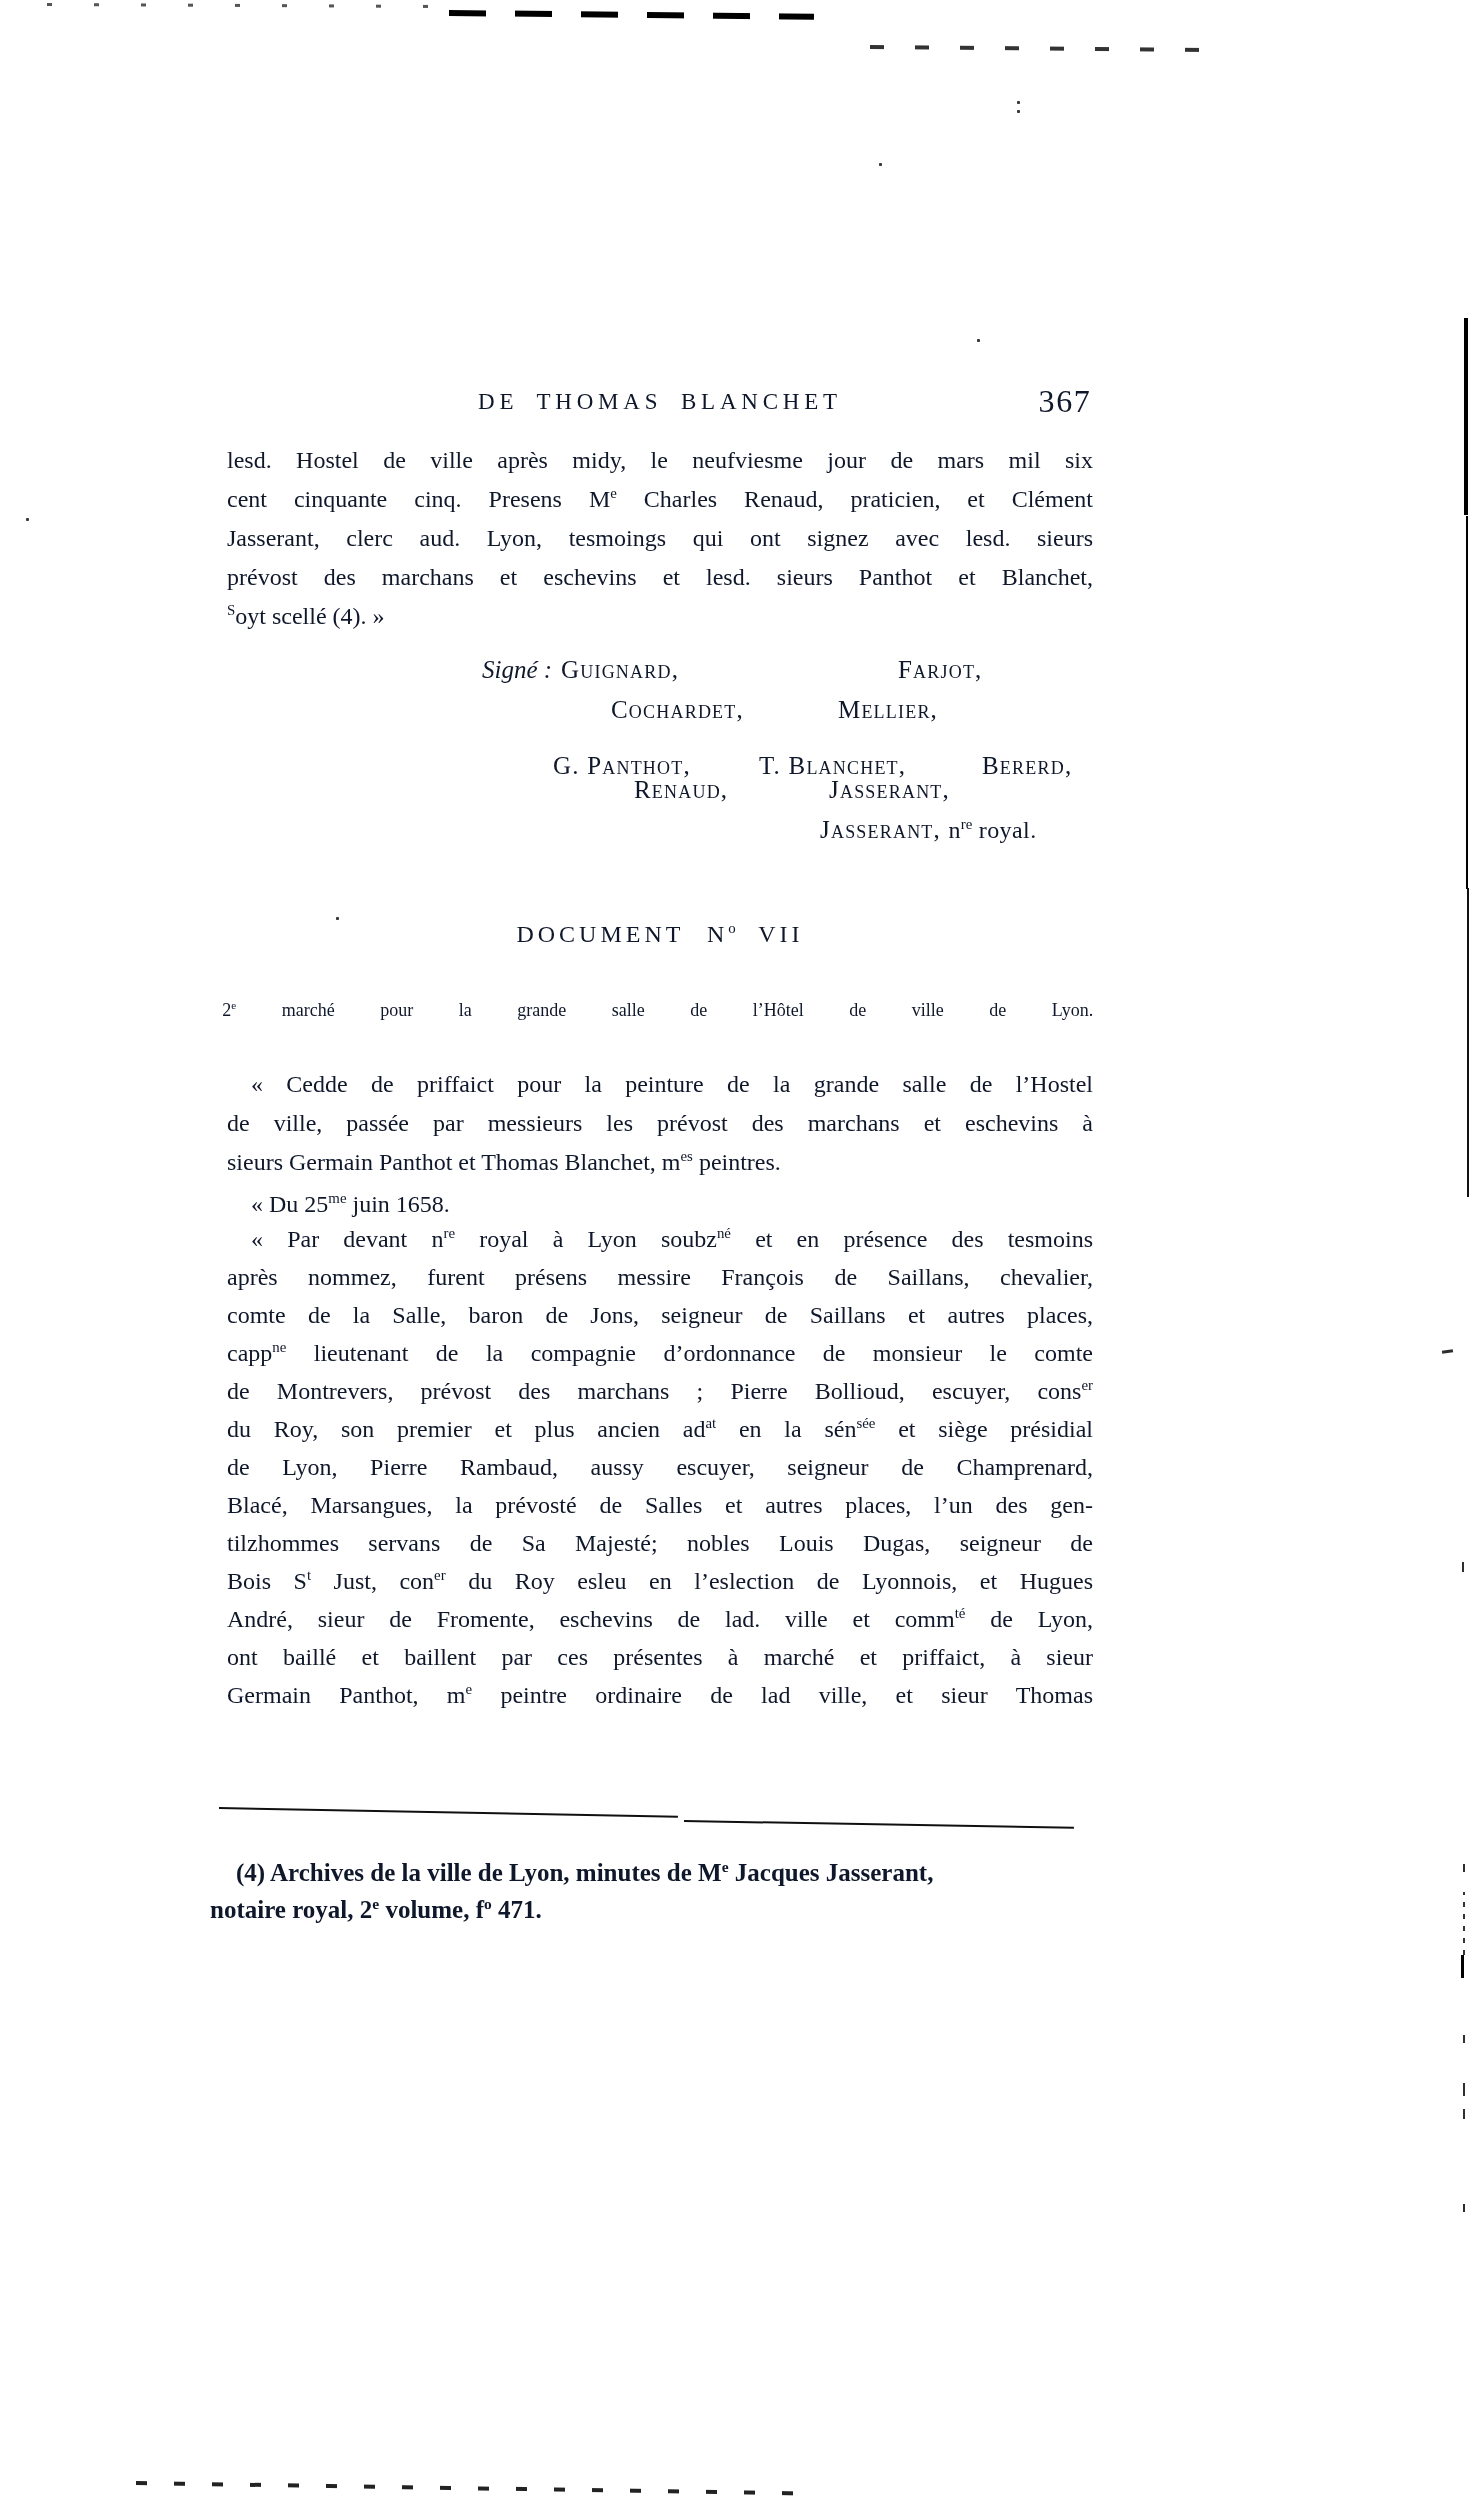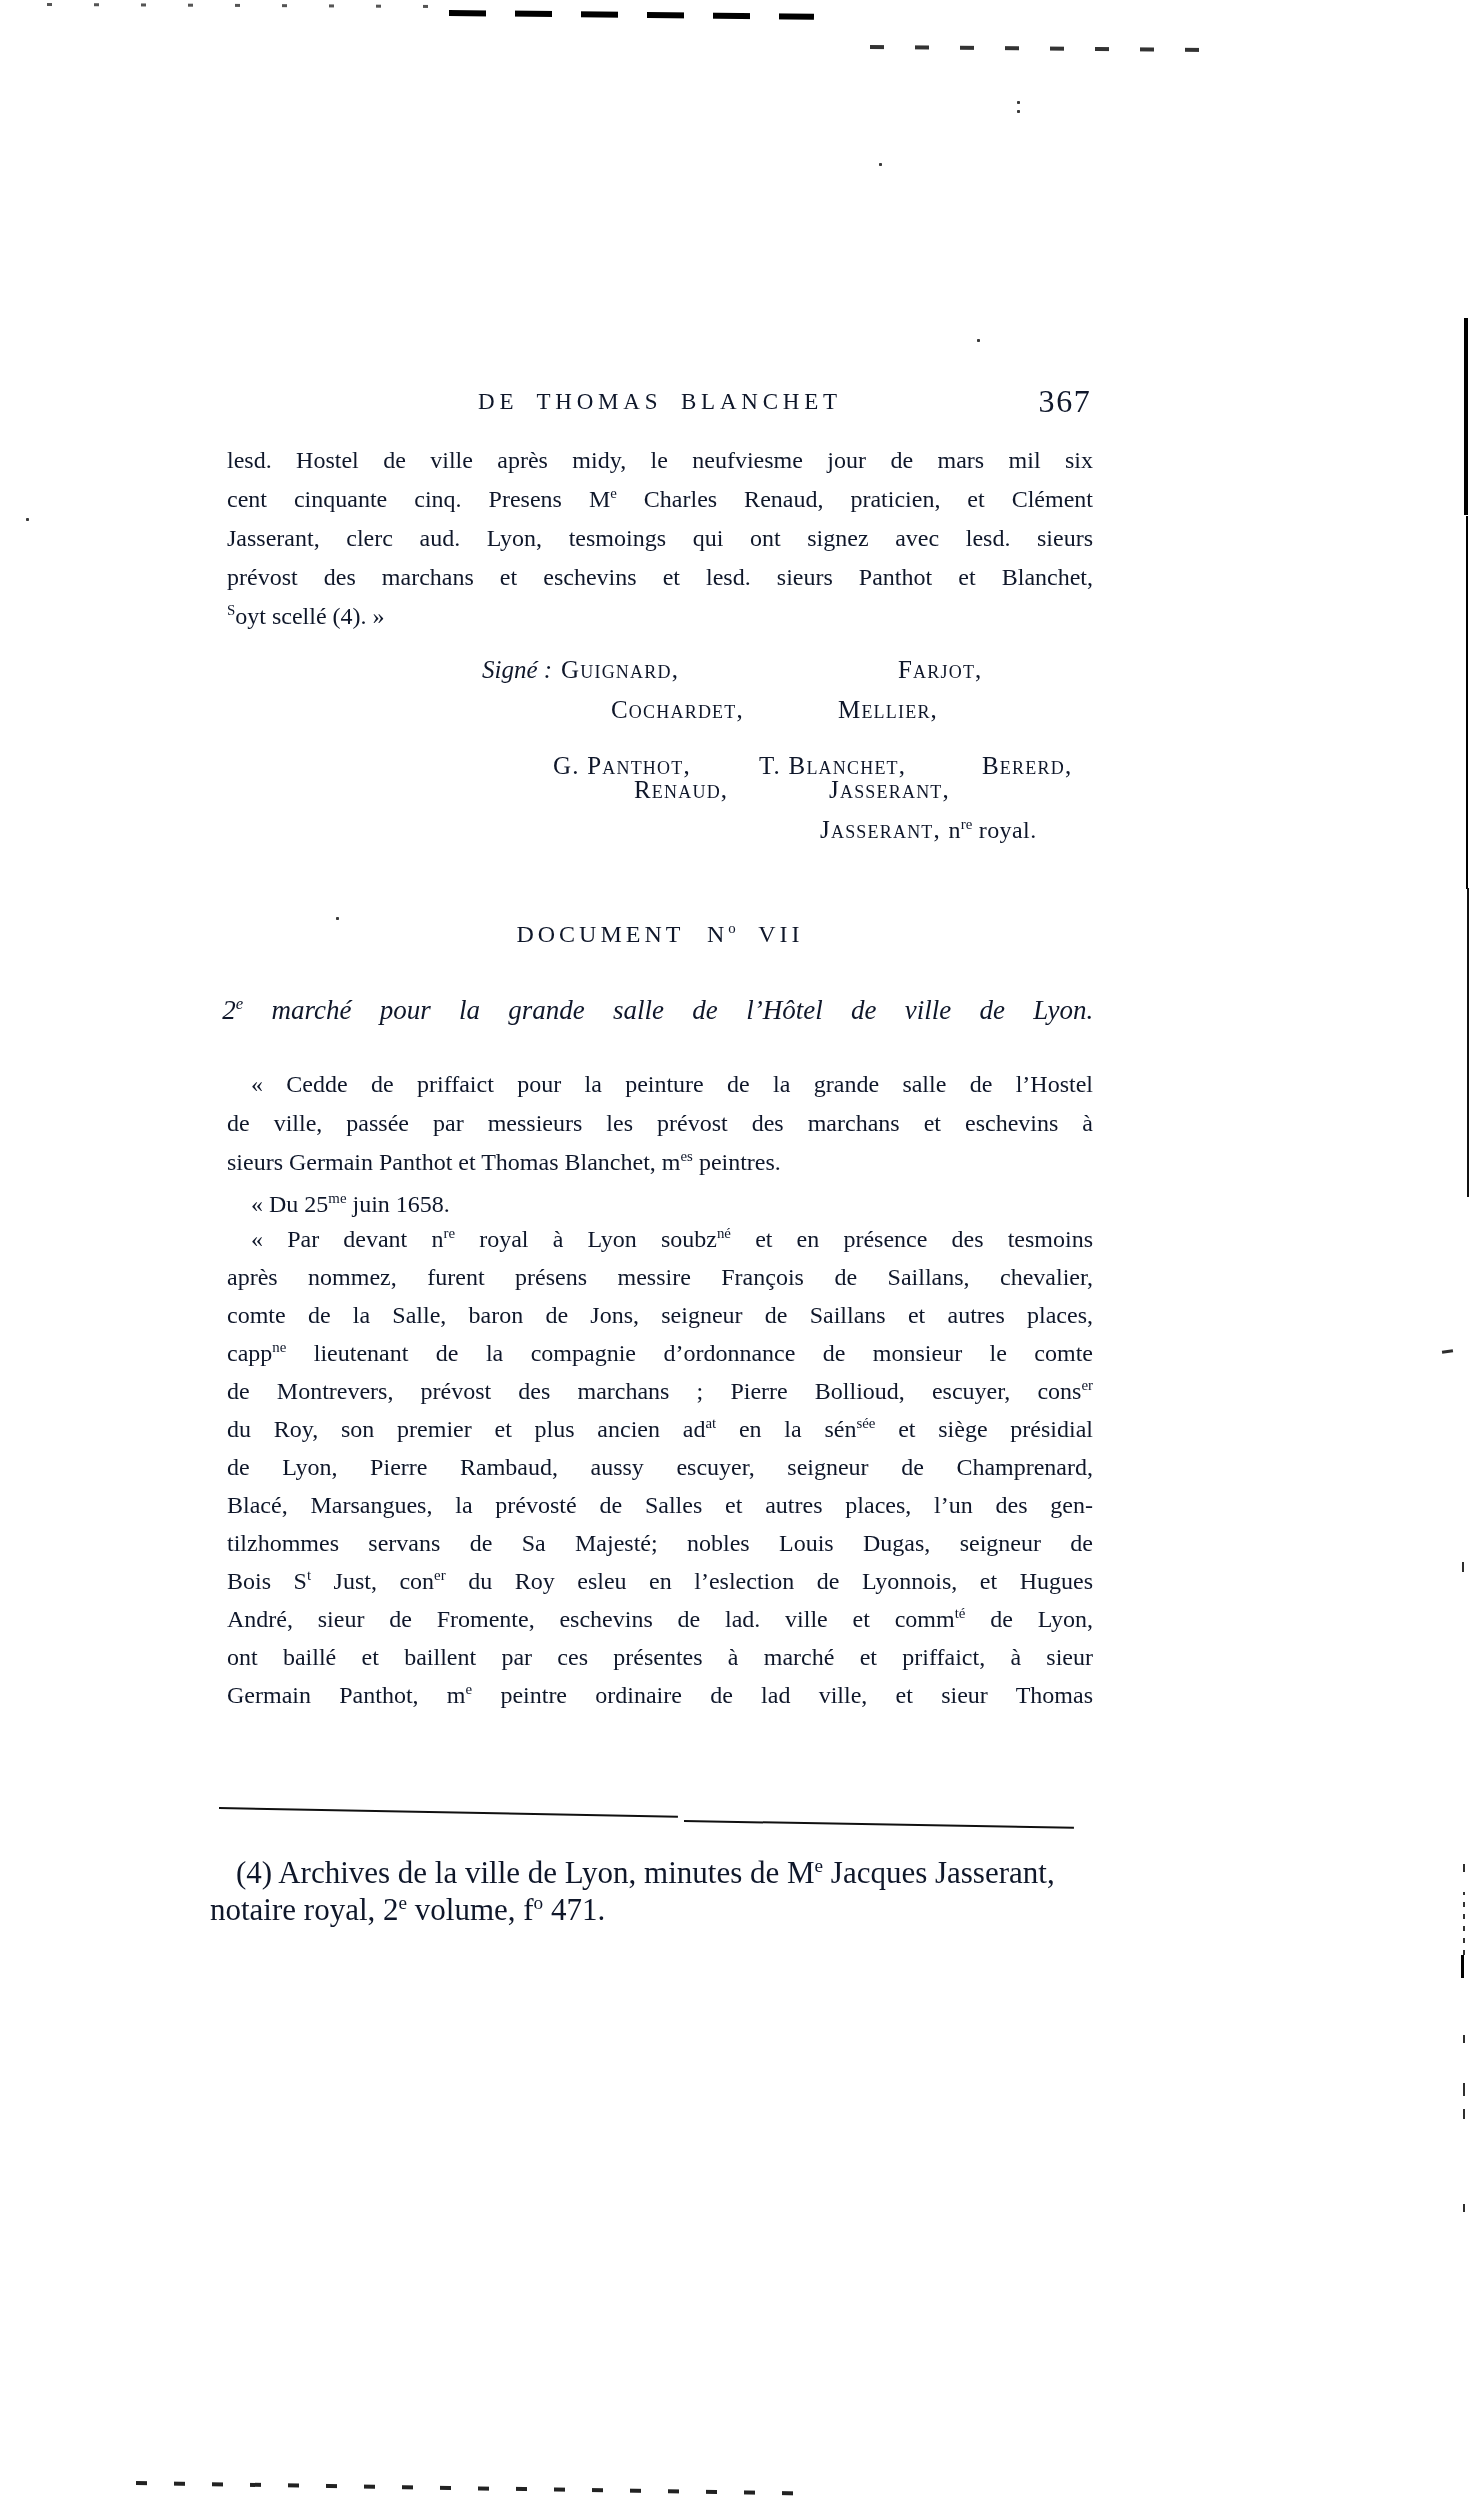--- a/index.html
+++ b/index.html
@@ -57,30 +57,30 @@
   .sig-name { position:absolute; font-variant:small-caps; font-size:25px; letter-spacing:1.2px; }
   .sig-plain { font-variant:normal; letter-spacing:0.4px; font-size:24px; }
 
   
   .doc-heading {
     position:absolute; top:921px; left:0; width:866px;
     text-align:center; font-size:24px; letter-spacing:4px; word-spacing:13px;
   }
   .doc-title {
     position:absolute; top:993px; left:-4.8px; width:871px;
-    font-style:italic; font-size:27px; line-height:35px;
+    font-size:18px; line-height:35px;
     text-align:justify; text-align-last:justify; white-space:nowrap;
   }
 
   
   .footnote-rule { position:absolute; background:#101010; height:2.4px; transform-origin:left center; }
   #rule1 { left:-8px; top:1807px; width:459px; transform:rotate(1.1deg); }
   #rule2 { left:457px;  top:1820px; width:390px; transform:rotate(1.0deg); height:1.6px; }
   .footnote {
-    position:absolute; top:1854px; left:-17px; width:866px; font-size:31px;
+    position:absolute; top:1854px; left:-17px; width:866px; font-size:25px;font-weight:bold;
   }
   .footnote .line { height:37px; line-height:37px; text-align:left; }
   .footnote .line:first-child { text-indent:26px; }
 
   
   .artifact { position:absolute; }
   .dot { position:absolute; width:3.2px; height:3.2px; background:#3a3a3a; border-radius:0.8px; }
   #top-dots {
     left:47px; top:4px; width:389px; height:3.2px;
     background:repeating-linear-gradient(90deg,#555 0 4.8px,transparent 4.8px 47px);

